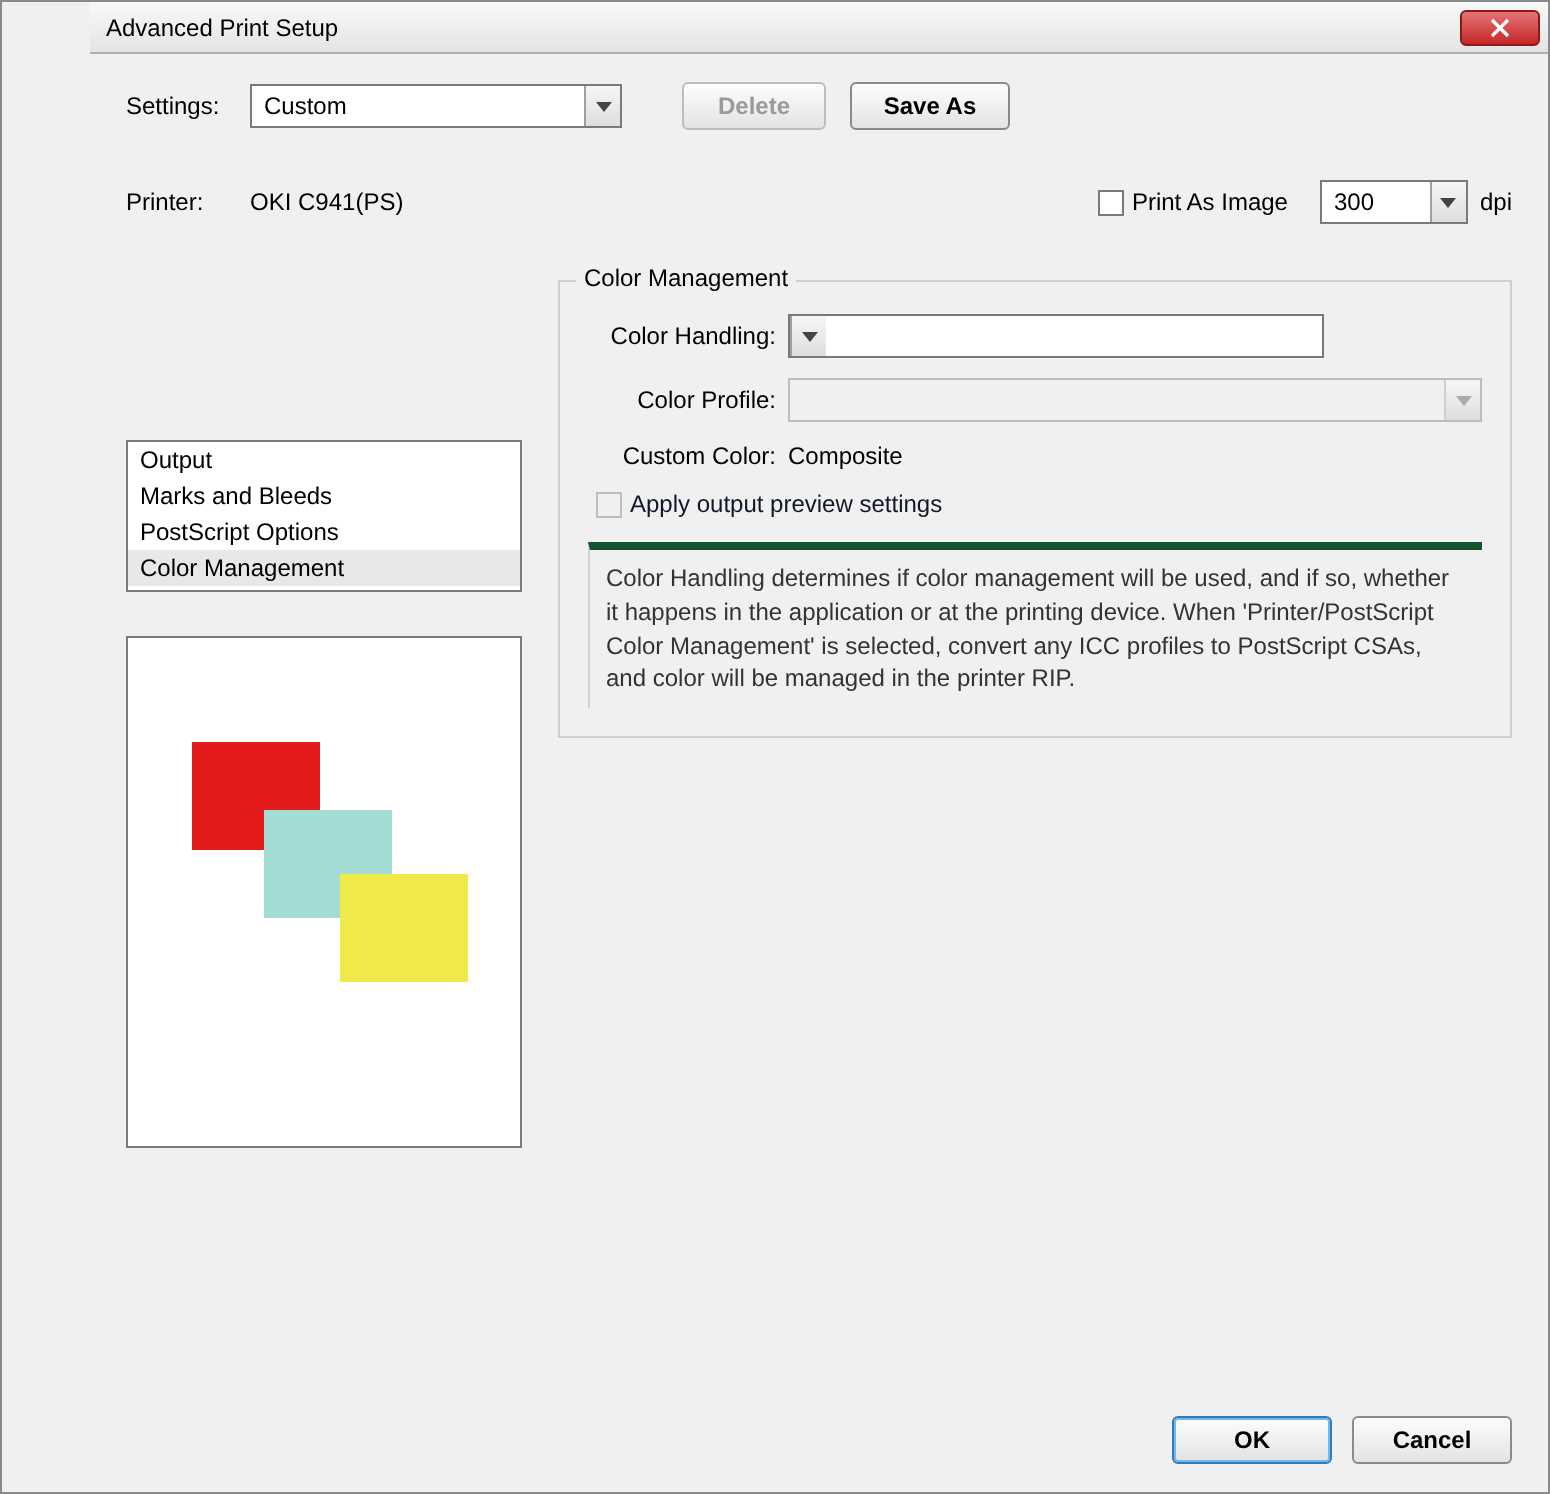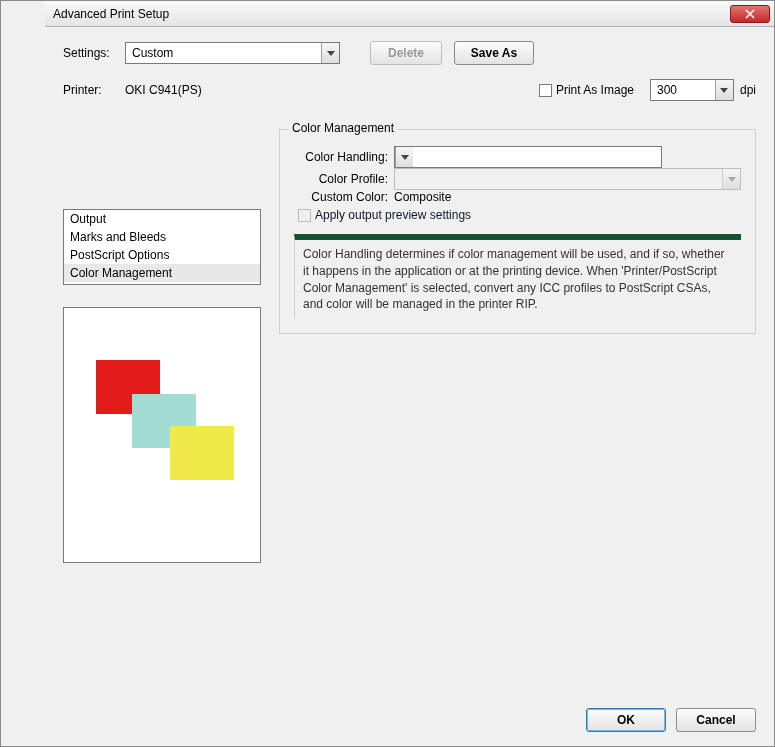--- a/index.html
+++ b/index.html
@@ -48,21 +48,21 @@
   }
   .close-btn svg { width: 10px; height: 10px; }
   .client {
     flex: 1;
     padding: 14px 18px 14px 18px;
     display: flex;
     flex-direction: column;
     position: relative;
   }
   .row { display: flex; align-items: center; }
-  .row.top { margin-bottom: 14px; }
+  .row.top { margin-bottom: 25px; }
   .label { color: #000; }
   .settings-label { width: 62px; }
   .combo {
     height: 22px;
     background: #fff;
     border: 1px solid #7a7a7a;
     display: flex;
     align-items: center;
     position: relative;
   }
@@ -100,21 +100,21 @@
   }
   .btn.disabled {
     color: #9a9a9a;
     border-color: #bdbdbd;
     cursor: default;
   }
   .btn.primary {
     border-color: #2f7bbf;
     box-shadow: 0 0 0 1px #76b6e8 inset;
   }
-  .settings-combo { width: 215px; margin-right: 30px; }
+  .settings-combo { width: 186px; margin-right: 30px; }
   .printer-label { width: 62px; }
   .printer-row { margin-bottom: 20px; }
   .printer-name { flex: 0 0 auto; margin-right: 40px; }
   .spacer { flex: 1; }
   .checkbox {
     width: 13px; height: 13px;
     border: 1px solid #7a7a7a;
     background: #fff;
     display: inline-block;
     margin-right: 4px;
@@ -176,45 +176,46 @@
     position: absolute;
     top: -9px;
     left: 8px;
     background: #f0f0f0;
     padding: 0 4px;
     font-size: 12px;
   }
   .form-row {
     display: flex;
     align-items: center;
+    margin-bottom: 10px;
   }
   .form-label {
     width: 100px;
     text-align: right;
     padding-right: 6px;
   }
   .color-handling-combo {
     flex: 0 0 auto;
     width: 268px;
   }
   .color-handling-combo .combo-text {
     background: #2f6fb5;
     color: #fff;
   }
   .color-profile-combo { flex: 1; }
   .apply-row { display: flex; align-items: center; margin: 4px 0 12px 4px; color: #0f172a; }
   .description-box {
     border-left: 1px solid #cfcfcf;
-    border-top: 6px solid #14532d;
+    border-top: 4px solid #14532d;
     padding: 6px 8px;
     color: #333;
     line-height: 1.4;
     min-height: 80px;
   }
-  .dpi-combo { width: 84px; margin: 0 6px 0 16px; }
+  .dpi-combo { width: 74px; margin: 0 6px 0 16px; }
   .button-row {
     display: flex;
     justify-content: flex-end;
     gap: 10px;
     margin-top: 14px;
     align-items: center;
   }
   .button-row .btn { width: 80px; }
 </style>
 </head>

